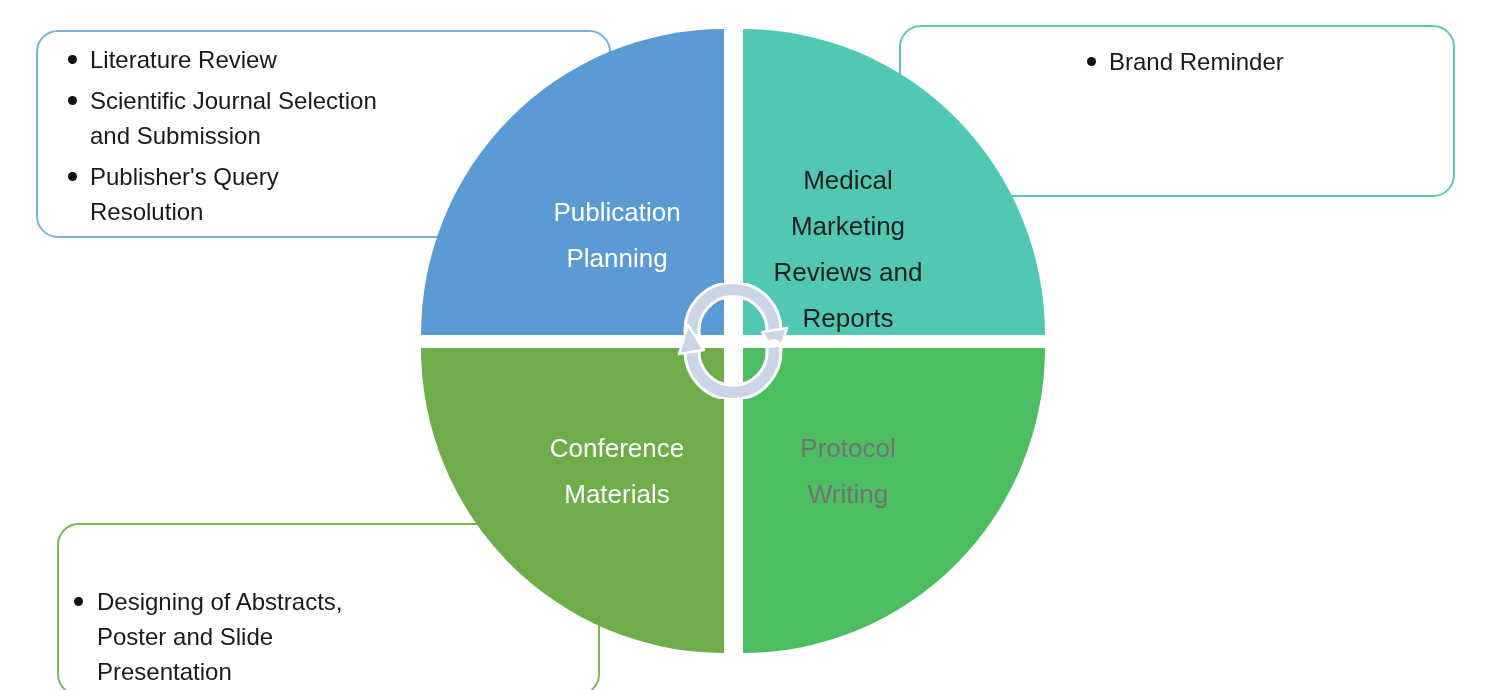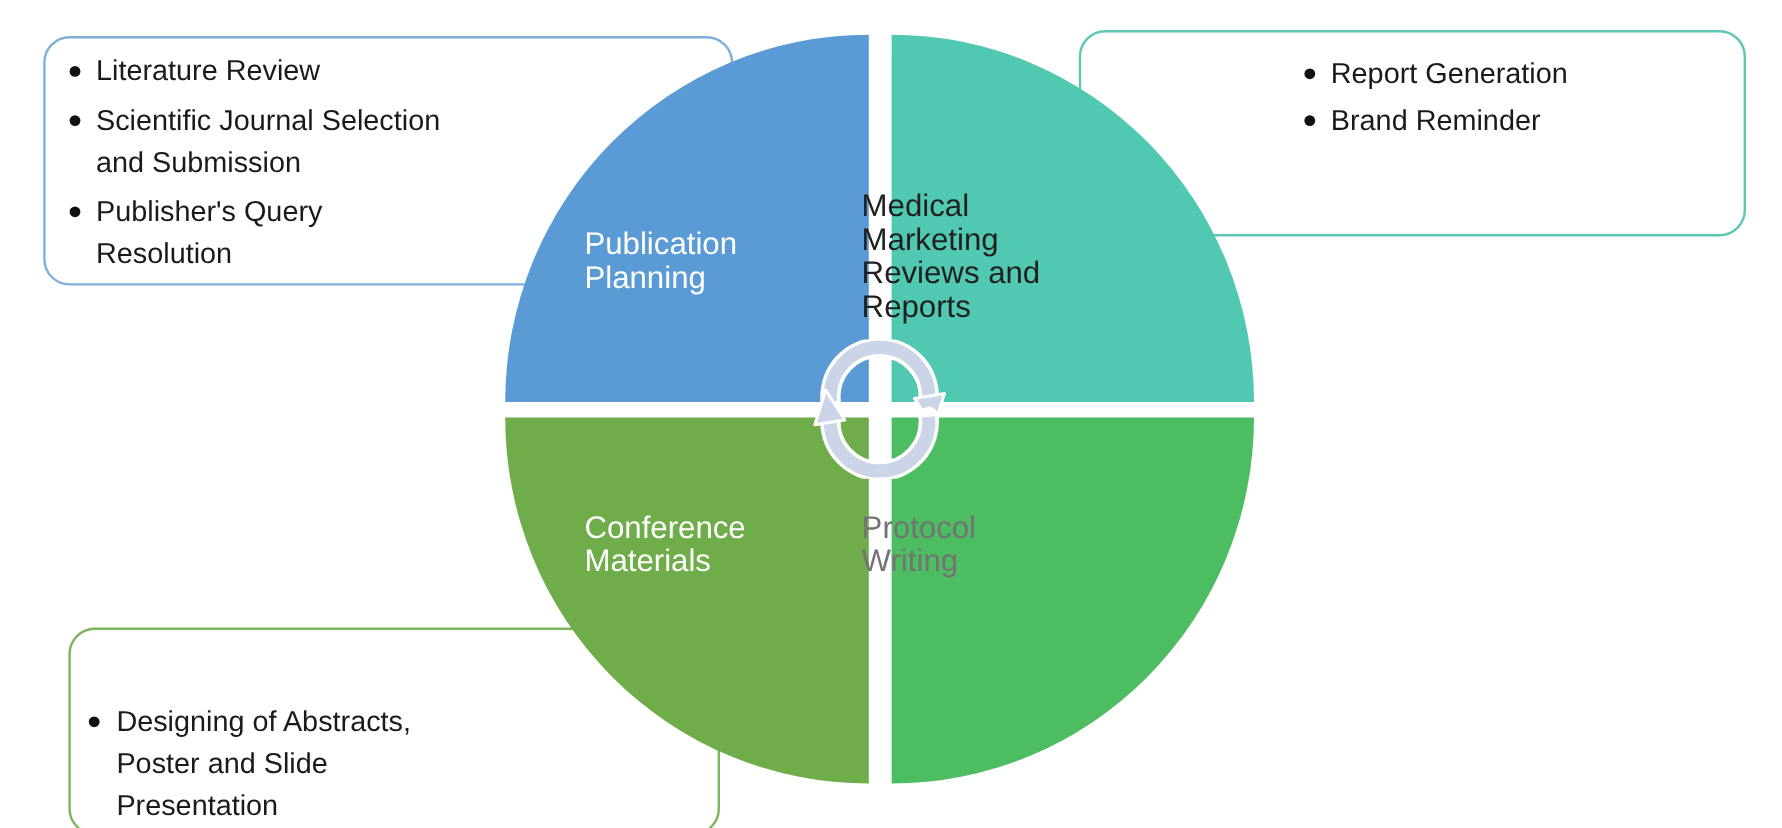--- a/index.html
+++ b/index.html
@@ -69,23 +69,23 @@
   }
   .quadrant { position: absolute; }
   .q-tl { left: 0;     top: 0;     width: 303px; height: 306px; border-radius: 100% 0 0 0; }
   .q-tr { left: 322px; top: 0;     width: 302px; height: 306px; border-radius: 0 100% 0 0; }
   .q-bl { left: 0;     top: 319px; width: 303px; height: 305px; border-radius: 0 0 0 100%; }
   .q-br { left: 322px; top: 319px; width: 302px; height: 305px; border-radius: 0 0 100% 0; }
 
   .q-label {
     position: absolute;
     width: 260px;
-    text-align: left;
+    text-align: center;
     font-size: 26px;
-    line-height: 28px;
+    line-height: 46px;
     white-space: pre-line;
     z-index: 3;
   }
   .q-label-tl { left: 66px;  top: 160px; }
   .q-label-tr { left: 297px; top: 128px; }
   .q-label-bl { left: 66px;  top: 396px; }
   .q-label-br { left: 297px; top: 396px; }
 
   
   .center-icon {
@@ -98,33 +98,32 @@
   }
   .arrow-under { fill: none; stroke: #ffffff; stroke-width: 17; stroke-linecap: round; }
   .arrow-arc   { fill: none; stroke-width: 11; }
   .arrow-head  { stroke: #ffffff; stroke-width: 2.5; stroke-linejoin: round; }
 </style>
 </head>
 <body>
 
 <div class="canvas">
 
-  <div class="callout callout-tl" style="border-color: rgb(127, 175, 219);">
+  <div class="callout callout-tl" style="border-color: rgb(127, 175, 219); padding-left: 10px;">
     <ul>
       <li>Literature Review</li>
       <li>Scientific Journal Selection
 and Submission</li>
       <li>Publisher's Query
 Resolution</li>
     </ul>
   </div>
 
   <div class="callout callout-tr" style="border-color: rgb(95, 198, 180);">
     <ul>
-      <li>Report Generation</li>
       <li>Brand Reminder</li>
     </ul>
   </div>
 
   <div class="callout callout-bl" style="border-color: rgb(124, 180, 92); margin-top: 36px;">
     <ul>
       <li>Designing of Abstracts,
 Poster and Slide
 Presentation</li>
     </ul>

